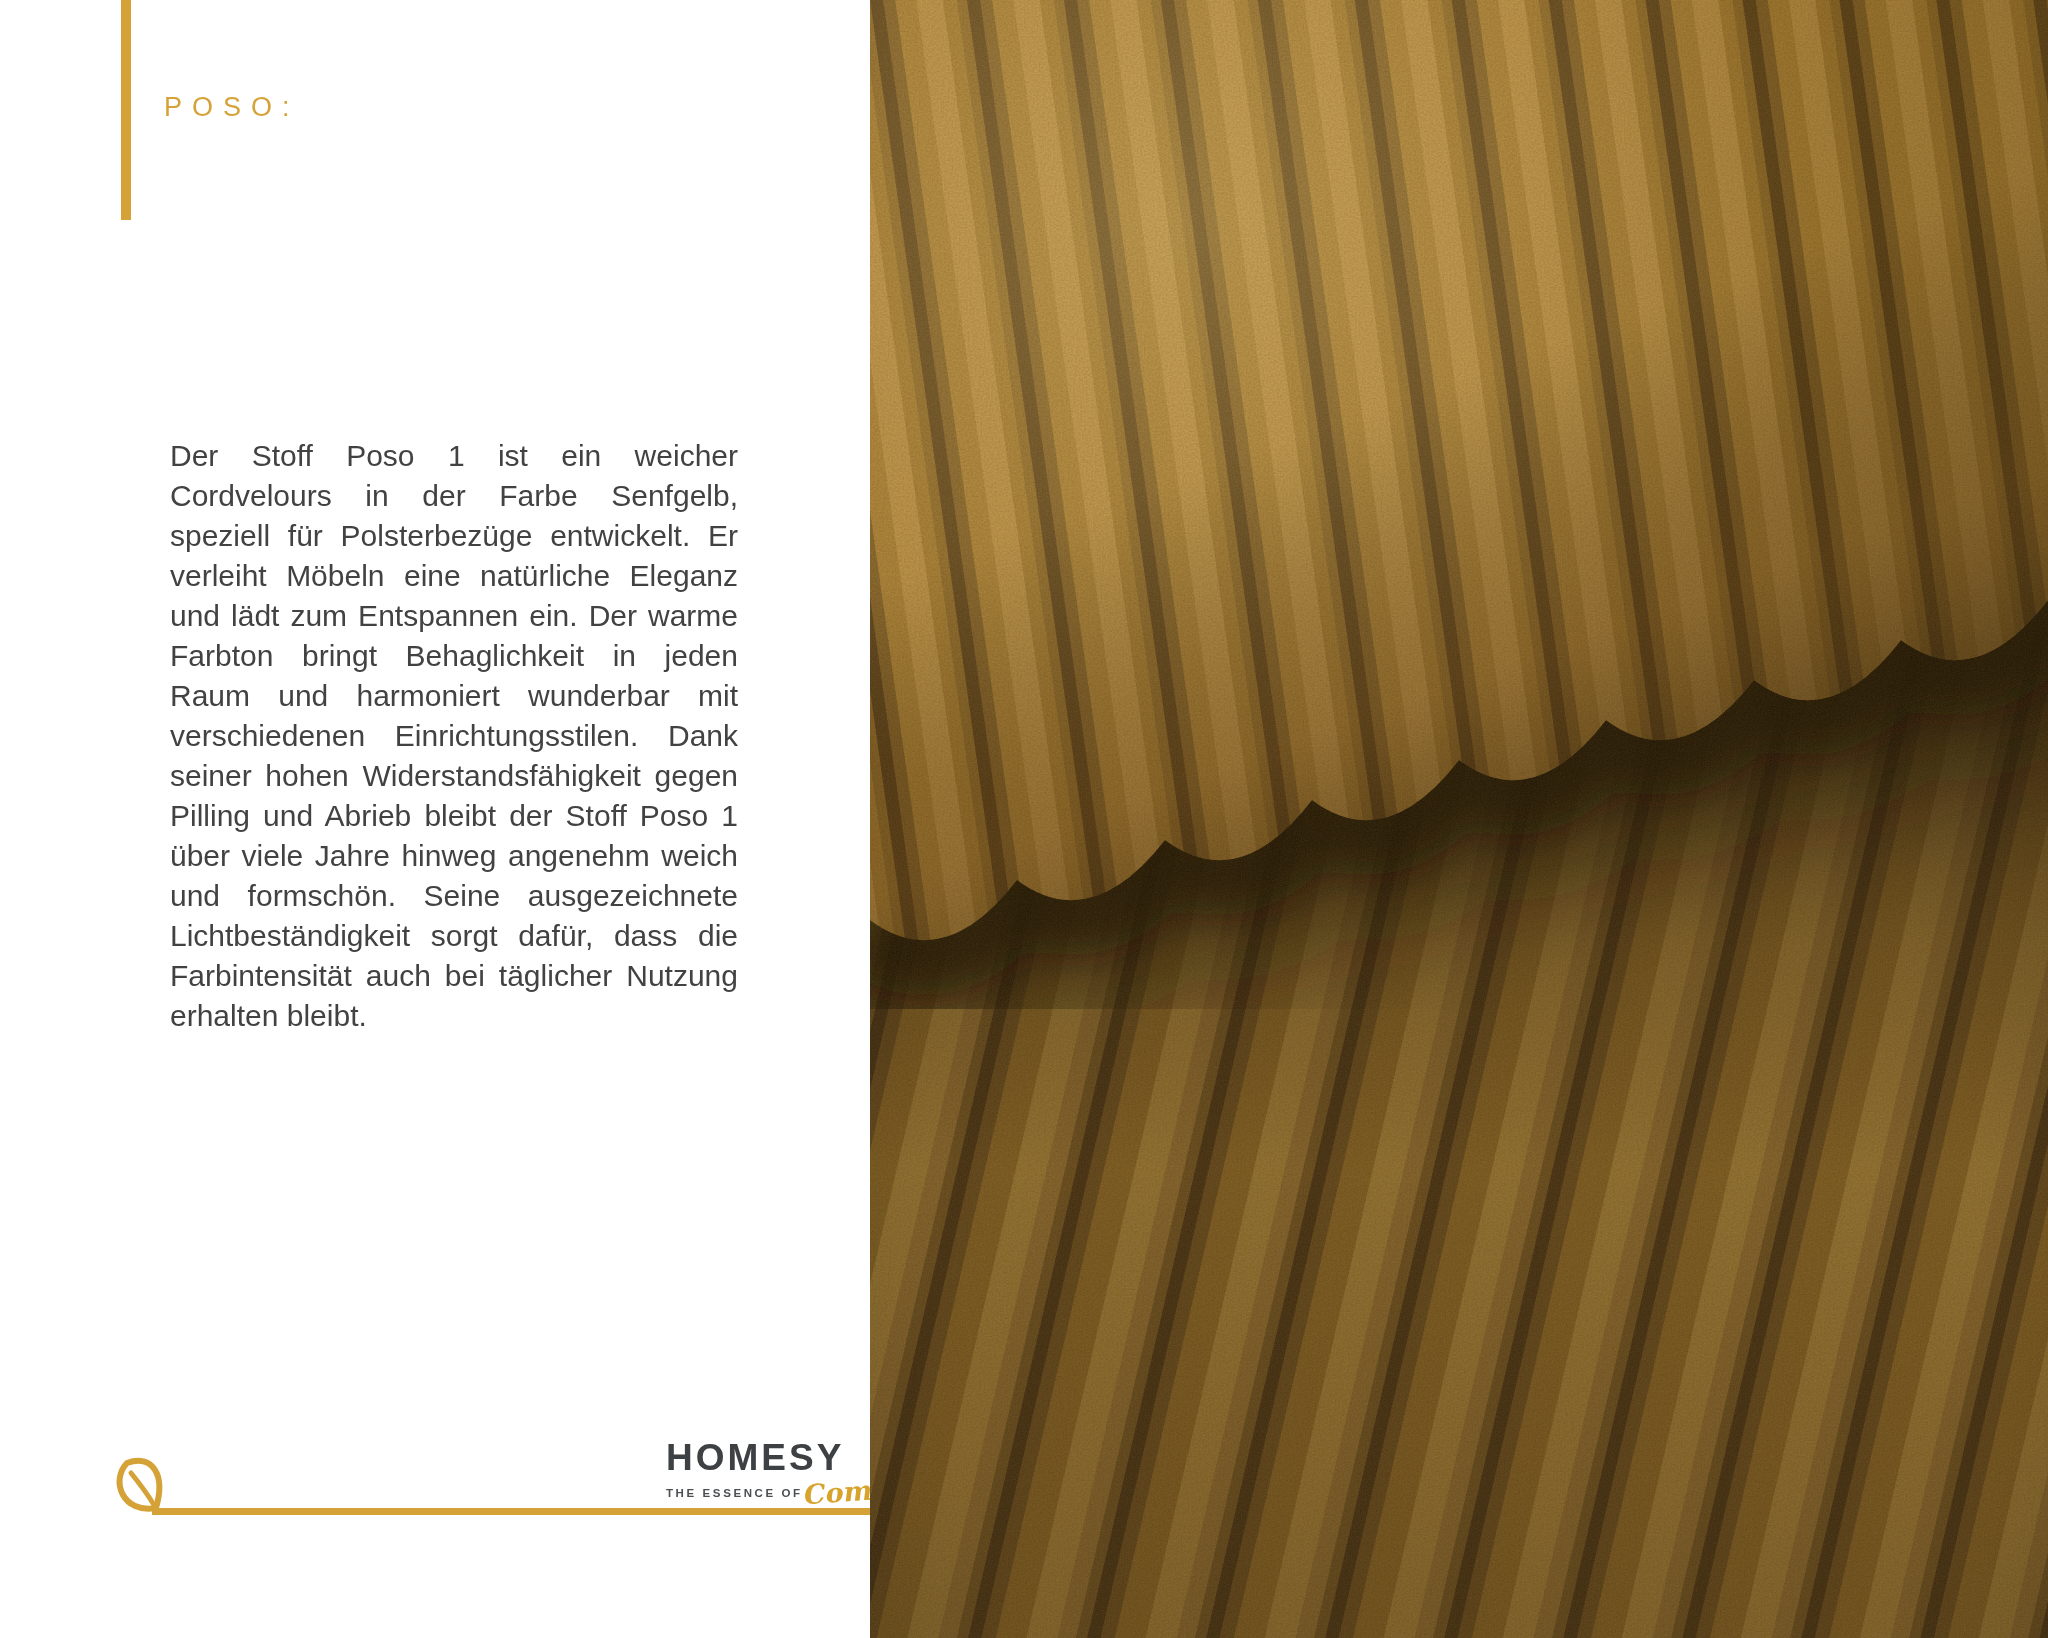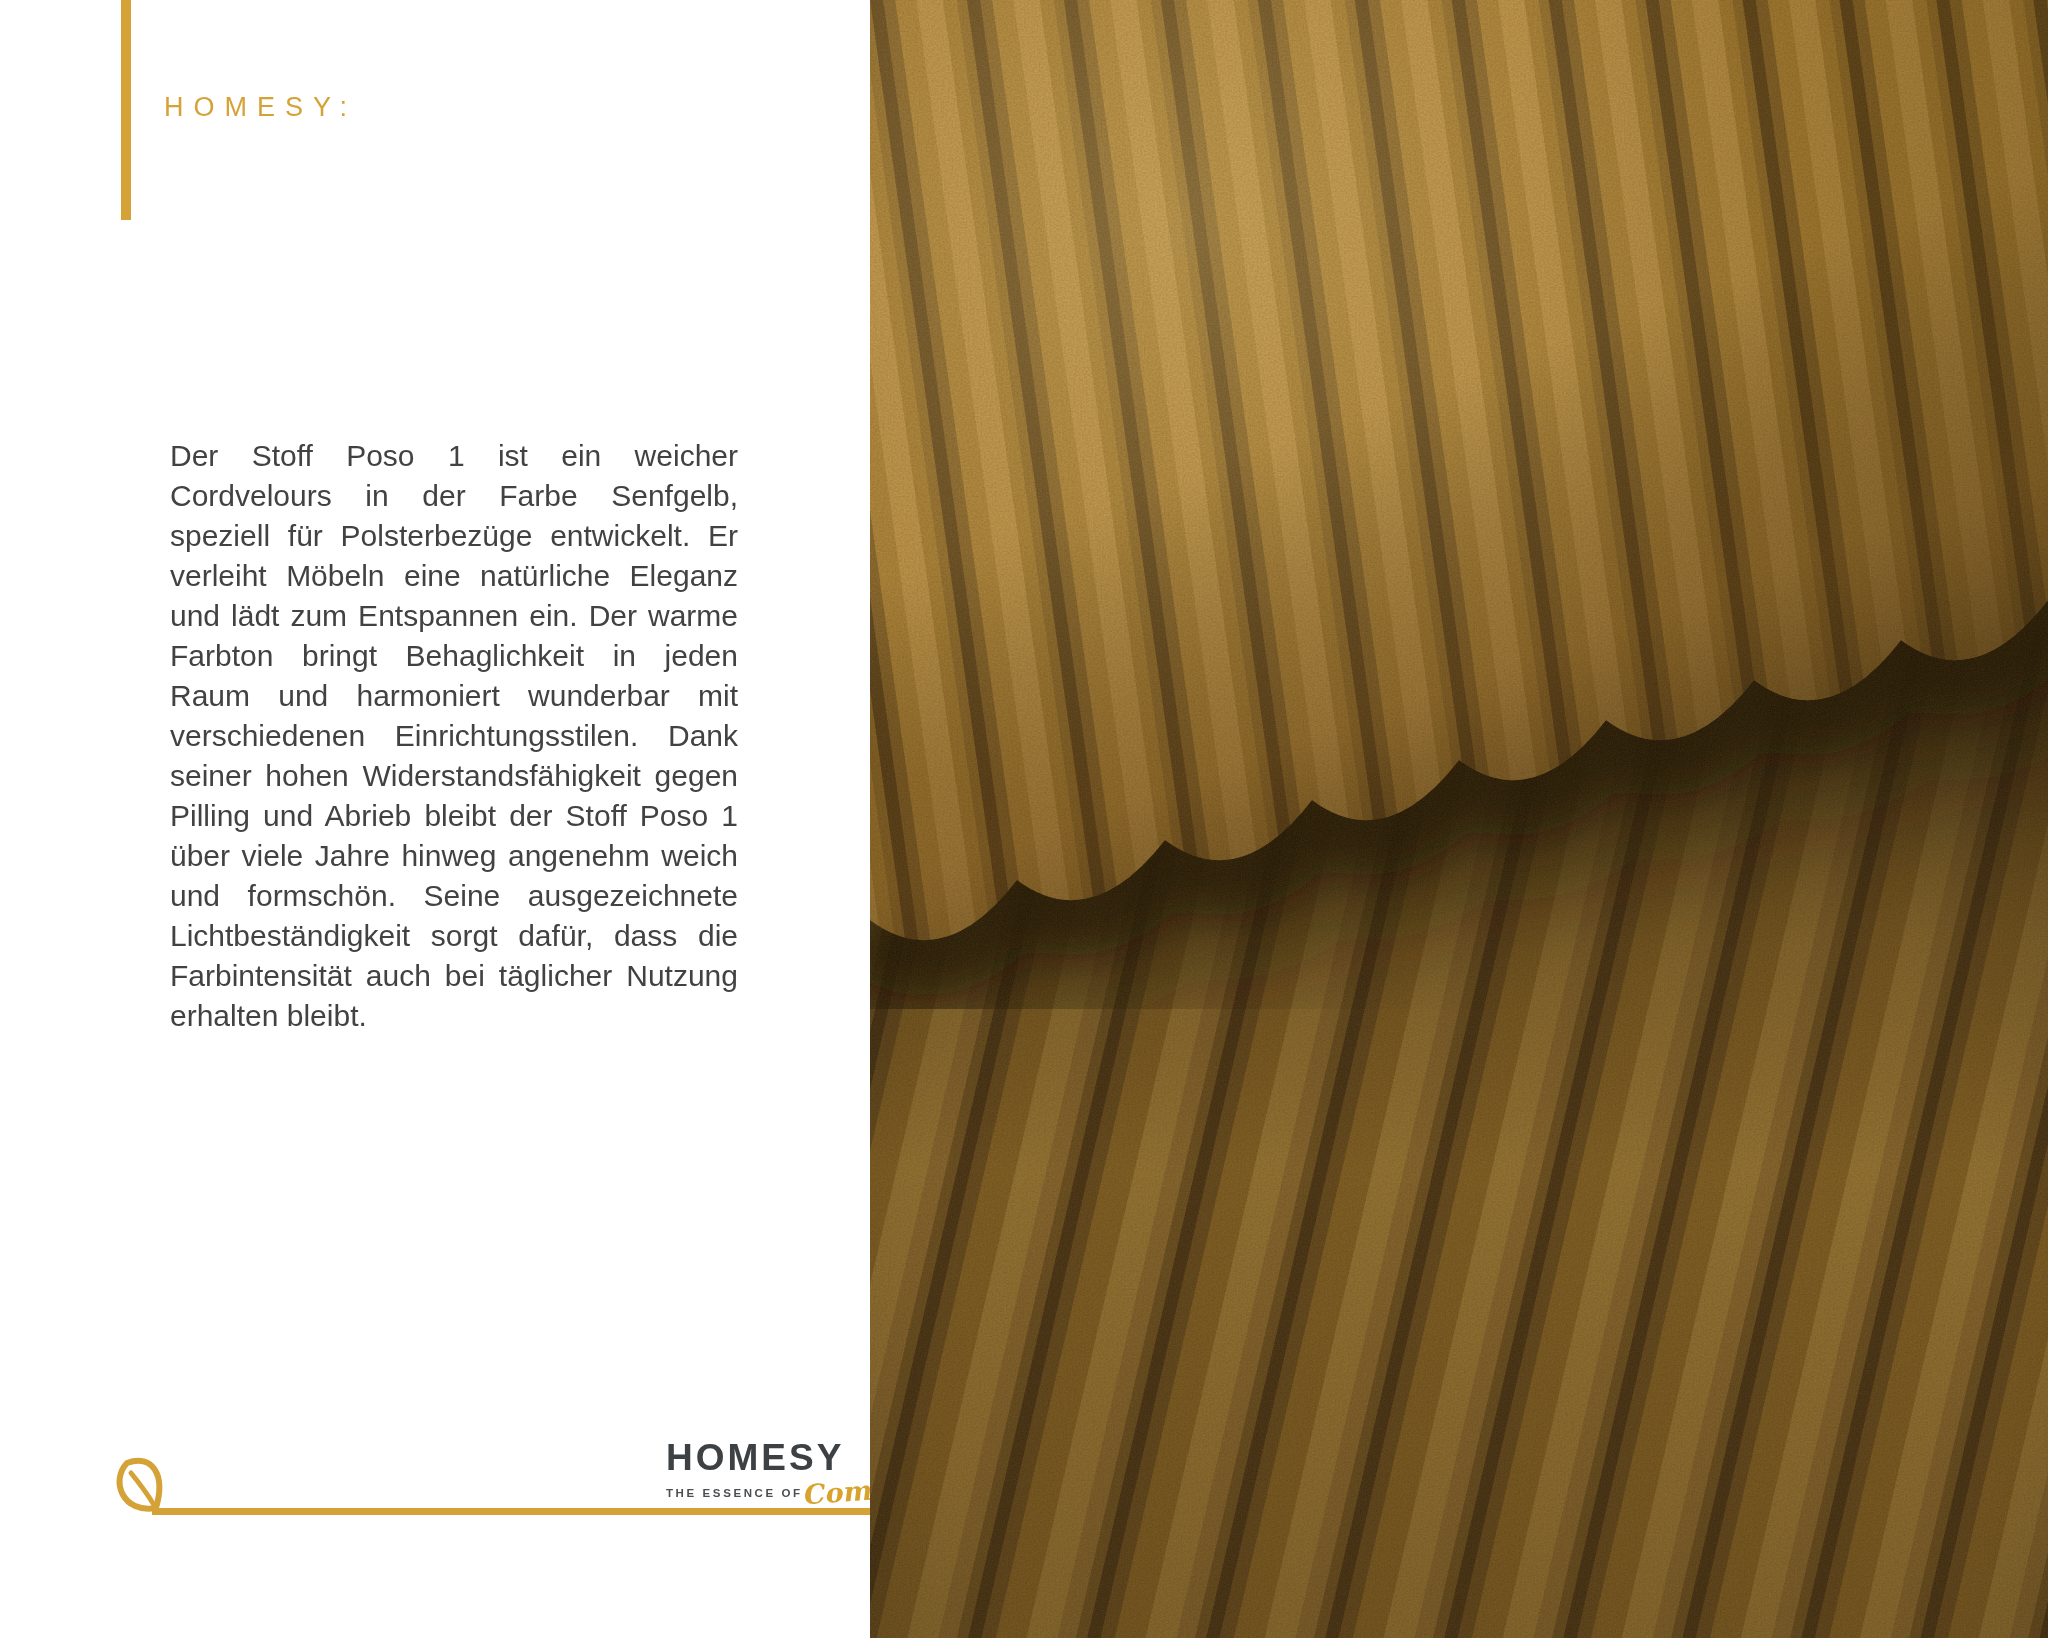--- a/index.html
+++ b/index.html
@@ -46,21 +46,21 @@
 </style>
 </head>
 <body>
 
 <div class="page">
 
   <aside class="panel">
 
     <div class="accent-bar"></div>
 
-    <div class="eyebrow">HOMESY:</div>
+    <div class="eyebrow">POSO:</div>
 
 
     <p class="body-text">Der Stoff Poso 1 ist ein weicher Cordvelours in der Farbe Senfgelb, speziell für Polster­bezüge entwickelt. Er verleiht Möbeln eine natürliche Eleganz und lädt zum Entspannen ein. Der warme Farbton bringt Behaglichkeit in jeden Raum und harmoni­ert wunderbar mit verschiedenen Einrich­tungsstilen. Dank seiner hohen Wider­standsfähigkeit gegen Pilling und Abrieb bleibt der Stoff Poso 1 über viele Jahre hinweg angenehm weich und formschön. Seine ausgezeichnete Lichtbeständigkeit sorgt dafür, dass die Farbintensität auch bei täglicher Nutzung erhalten bleibt.</p>
 
     <div class="logo">
       <div class="brand">HOMESY</div>
       <div class="tagline-row">
         <span class="tagline">THE ESSENCE OF</span>
         <span class="script">Comfort</span>
       </div>

